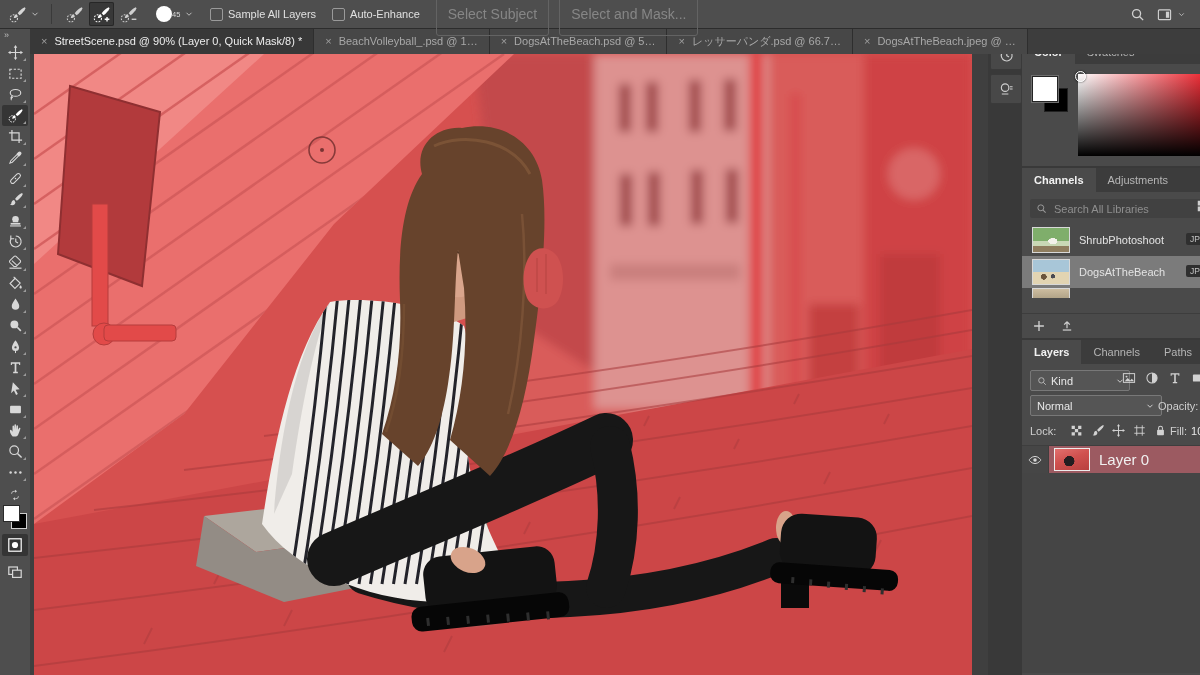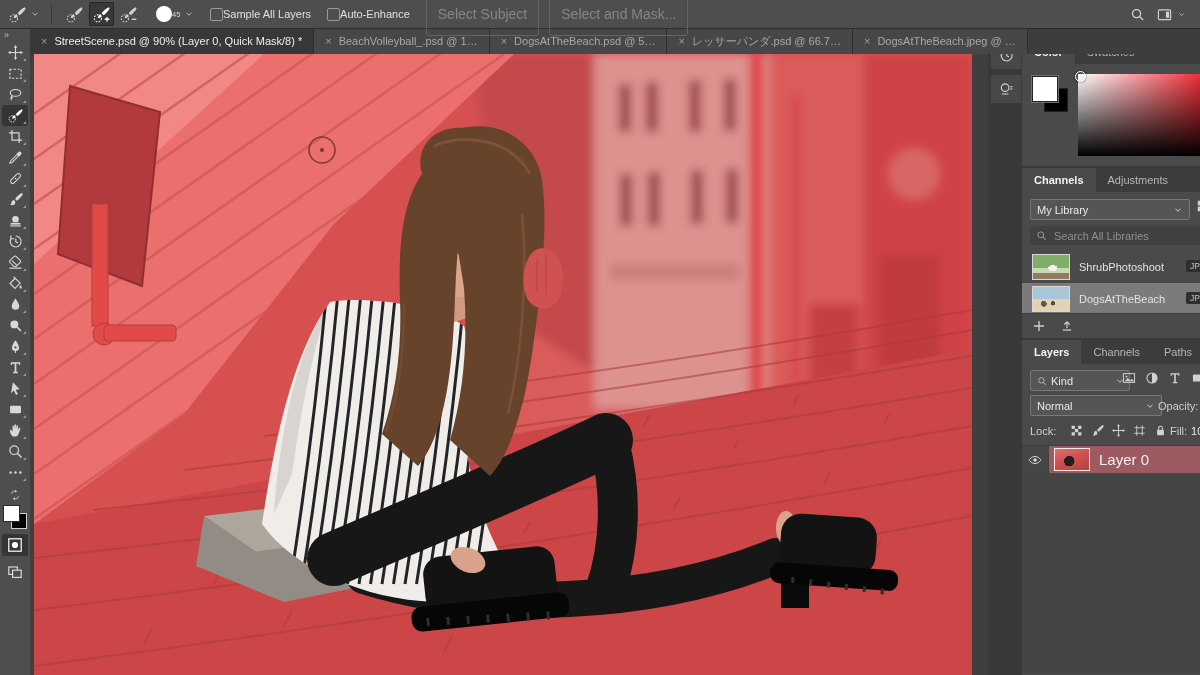--- a/index.html
+++ b/index.html
@@ -12,21 +12,21 @@
         border-bottom:1px solid #2c2c2c;display:flex;align-items:center;padding-left:6px;z-index:10;}
   .obar .sep{width:1px;height:20px;background:#3a3a3a;margin:0 9px;}
   .icbtn{display:flex;align-items:center;justify-content:center;color:#d6d6d6;cursor:default;}
   .preset{width:36px;height:24px;gap:2px;border-radius:2px;}
   .modebtn{width:25px;height:24px;border-radius:2px;margin:0 1px;color:#cfcfcf;}
   .modebtn.active{background:#383838;box-shadow:inset 0 0 0 1px #272727;color:#fff;}
   .brushsize{display:flex;flex-direction:row;align-items:center;margin-left:14px;width:26px;}
   .brushsize .dot{width:16px;height:16px;border-radius:50%;background:#fff;}
   .brushsize .num{font-size:7.5px;color:#d9d9d9;line-height:8px;margin-top:1px;}
   .chev{color:#bdbdbd;margin-left:2px;display:flex;}
-  .chkgrp{display:flex;align-items:center;margin-left:16px;}
+  .chkgrp{display:flex;align-items:center;gap:5px;margin-left:16px;}
   .chk{width:11px;height:11px;border:1px solid #9a9a9a;border-radius:2px;background:transparent;}
   .chklbl{font-size:11px;color:#e0e0e0;}
   .obtn{margin-left:16px;padding:13px 11px;font-size:14px;color:#868686;background:transparent;
         border:1px solid #636363;border-radius:3px;}
   .obar .spacer{flex:1;}
   .obar-right{display:flex;align-items:center;gap:12px;padding-right:14px;color:#d0d0d0;}
 
   
   .toolbar{position:absolute;top:28px;left:0;width:30px;bottom:0;background:#4e4e4e;
            display:flex;flex-direction:column;align-items:center;z-index:9;}
@@ -639,28 +639,20 @@
           </div>
         </div>
       </div>
 
       <div class="panel" id="panel-libraries">
         <div class="phead">
           <div class="ptab active">Channels</div>
           <div class="ptab">Adjustments</div>
         </div>
         <div class="librow">
-          <div class="select libselect">
-            <span>My Library</span>
-            <span style="color:#cfcfcf;display:flex;">
-                <svg class="ic" viewBox="0 0 16 16" width="10" height="10">
-                  <path d="M4 6l4 4 4-4" fill="none" stroke="currentColor" stroke-width="1.6"></path>
-                </svg>
-              </span>
-          </div>
           <span class="gridwrap">
               <svg class="ic" viewBox="0 0 16 16" width="14" height="14">
                 <path d="M2 2h5.4v5.4H2zM8.6 2H14v5.4H8.6zM2 8.6h5.4V14H2zM8.6 8.6H14V14H8.6z" fill="currentColor"></path>
               </svg>
             </span>
         </div>
         <div class="searchrow">
           <span style="color:#9a9a9a;display:flex;">
               <svg class="ic" viewBox="0 0 16 16" width="11" height="11">
                 <circle cx="7" cy="7" r="4.3" fill="none" stroke="currentColor" stroke-width="1.4"></circle>

